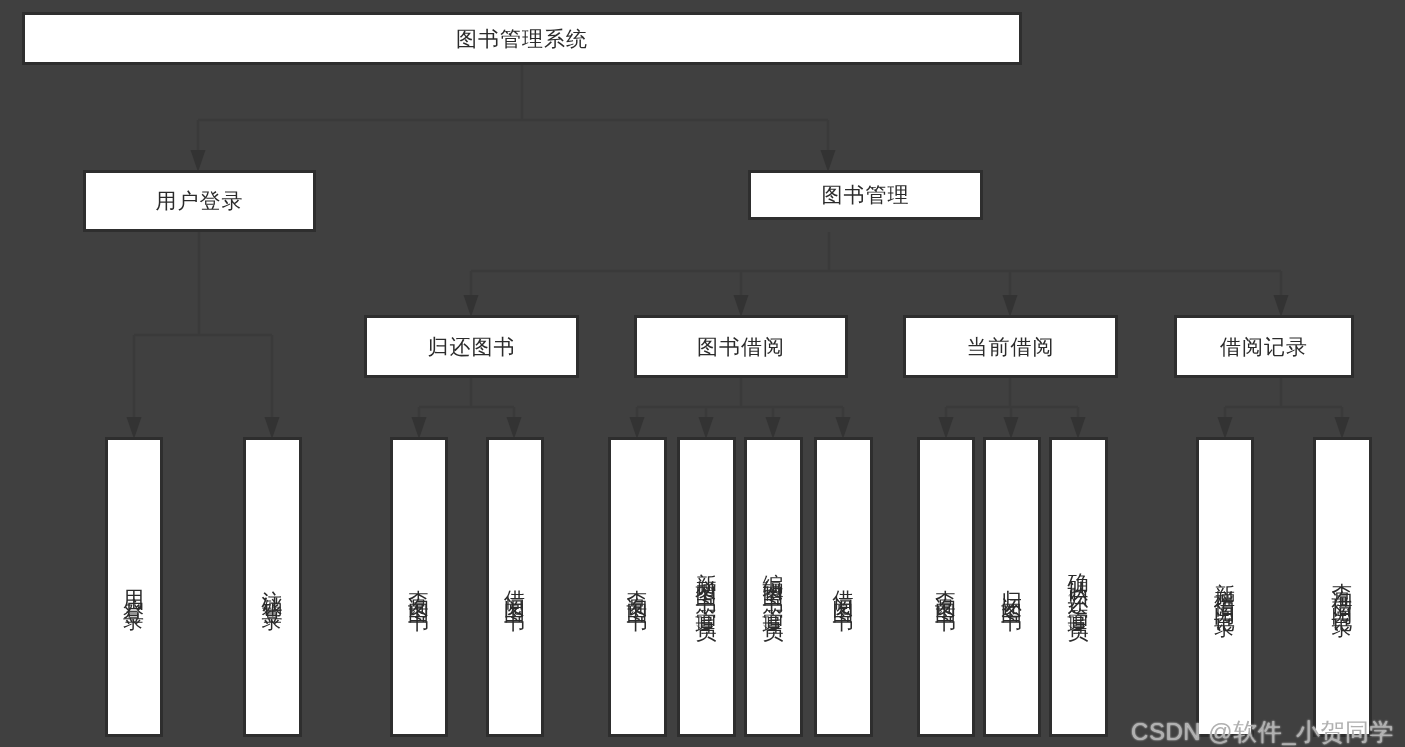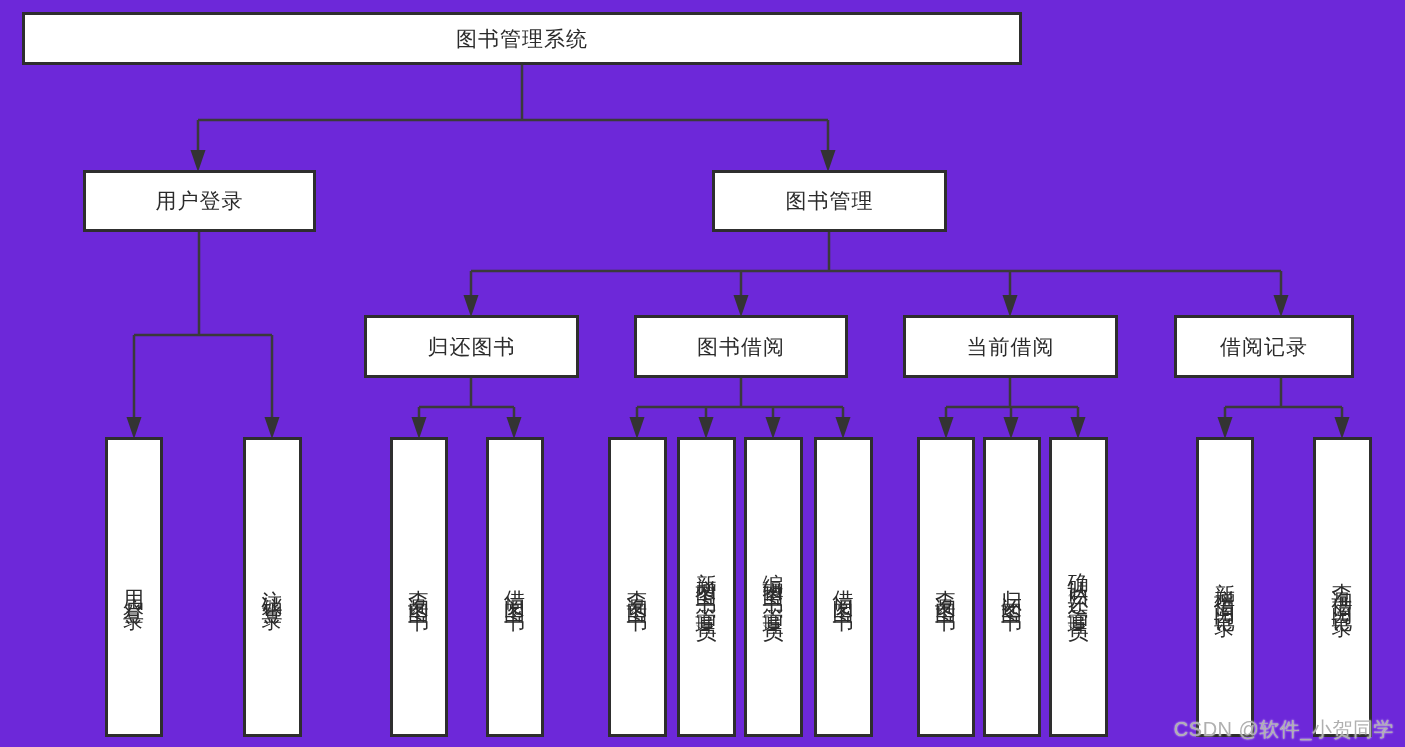--- a/index.html
+++ b/index.html
@@ -5,21 +5,21 @@
   html, body {
     margin: 0;
     padding: 0;
     background: #ffffff;
     font-family: "Liberation Sans", "DejaVu Sans", sans-serif;
   }
   .canvas {
     position: relative;
     width: 1405px;
     height: 747px;
-    background: #6d28d9;
+    background: #404040;
     overflow: hidden;
   }
   svg.wires {
     position: absolute;
     left: 0;
     top: 0;
     pointer-events: none;
   }
   .node {
     position: absolute;
@@ -42,21 +42,21 @@
     font-size: 21px;
     color: #2b2b2b;
     letter-spacing: 7px;
     line-height: 1;
     white-space: nowrap;
   }
   .watermark {
     position: absolute;
     top: 716px;
     right: 11px;
-    font-size: 20px;
+    font-size: 24px;
     color: #b0b0b0;
     letter-spacing: 0.5px;
     white-space: nowrap;
     text-shadow: 0 0 2px #ffffff;
     z-index: 5;
   }
 </style>
 </head>
 <body>
 
@@ -95,21 +95,21 @@
     </g>
   </svg>
 
   <div class="node" style="left:22px;top:12px;width:1000px;height:53px">
     <span class="hlabel">图书管理系统</span>
   </div>
 
   <div class="node" style="left:83px;top:170px;width:233px;height:62px">
     <span class="hlabel">用户登录</span>
   </div>
-  <div class="node" style="left:712px;top:170px;width:235px;height:62px">
+  <div class="node" style="left:748px;top:170px;width:235px;height:50px">
     <span class="hlabel">图书管理</span>
   </div>
 
   <div class="node" style="left:364px;top:315px;width:215px;height:63px">
     <span class="hlabel">归还图书</span>
   </div>
   <div class="node" style="left:903px;top:315px;width:215px;height:63px">
     <span class="hlabel">当前借阅</span>
   </div>
   <div class="node" style="left:634px;top:315px;width:214px;height:63px">

